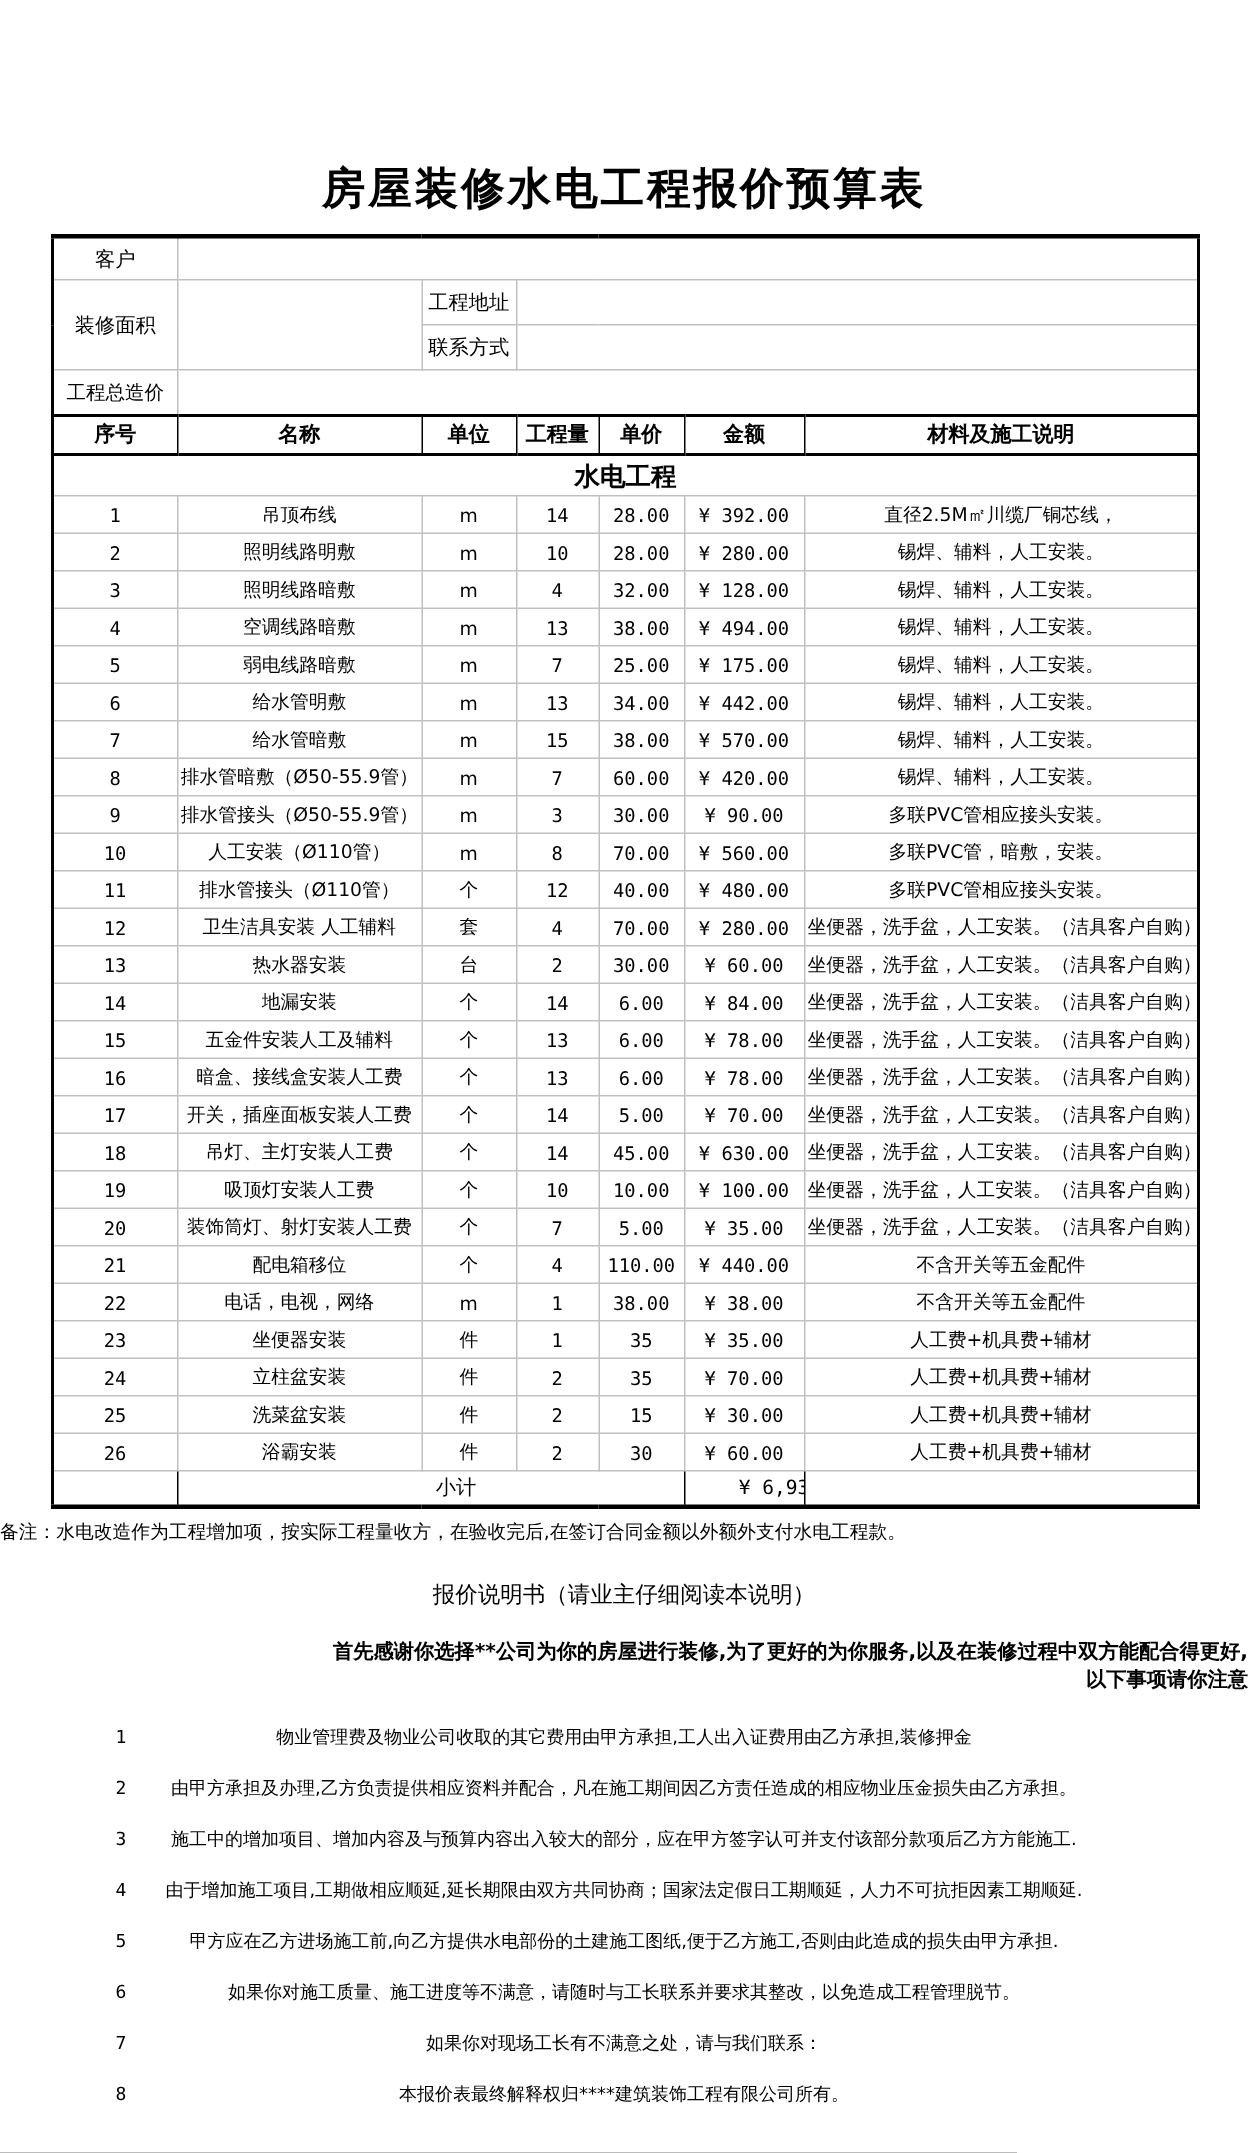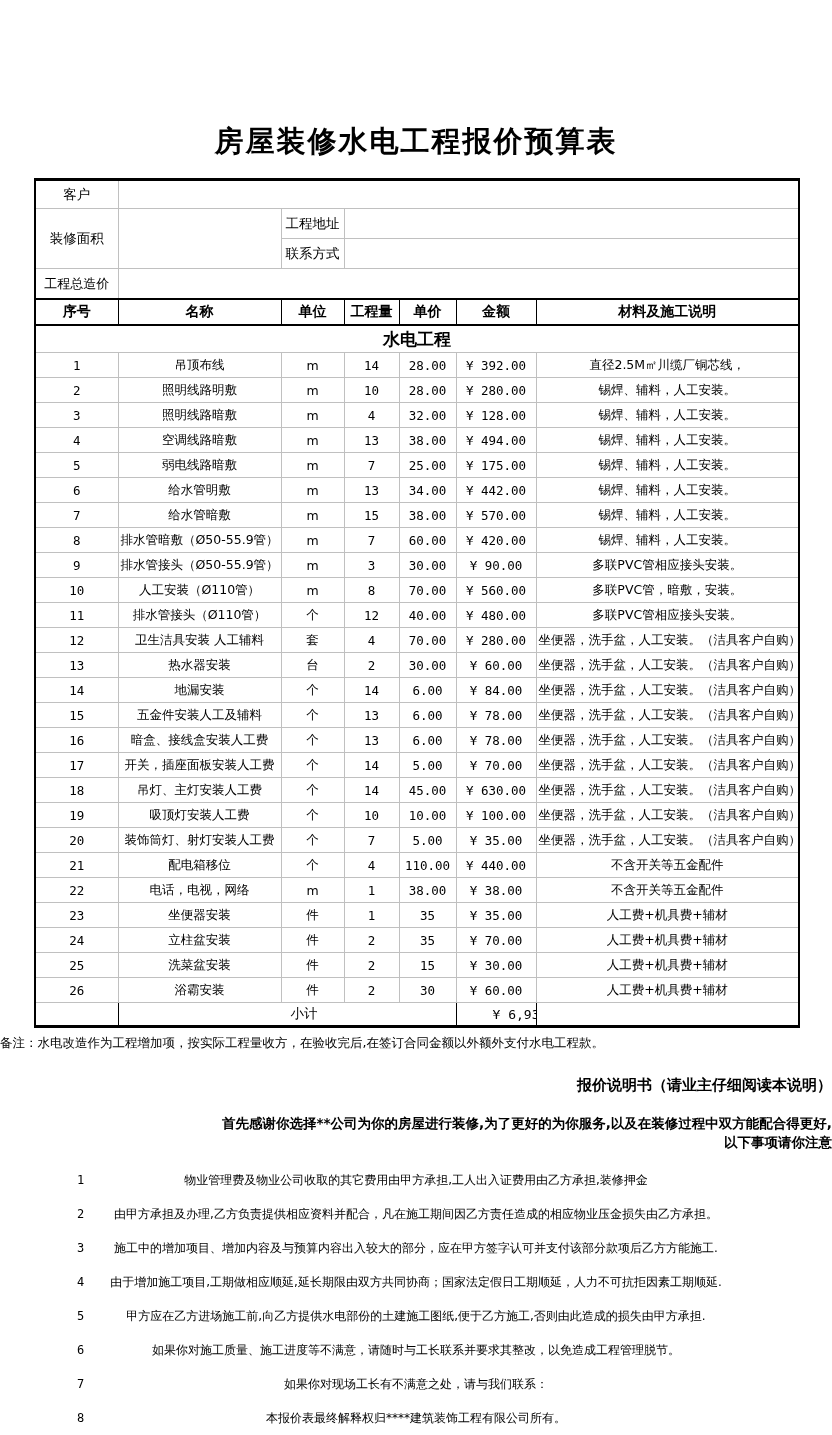--- a/index.html
+++ b/index.html
@@ -2,21 +2,21 @@
 <html><head>
 <meta charset="utf-8">
 <style>
   html,body { margin:0; padding:0; background:#888; }
   .page {
     width:832px; height:1435px; background:#ffffff; margin:0 auto;
     position:relative; font-family:"DejaVu Sans", sans-serif; color:#000;
     overflow:hidden;
   }
   .title {
-    margin:16px; padding-top:106px; text-align:center;
+    margin:0; padding-top:106px; text-align:center;
     font-size:29px; font-weight:bold; letter-spacing:2px;
     font-family:"DejaVu Sans", sans-serif;
   }
   table.quote {
     border-collapse:collapse; table-layout:fixed;
     width:764px; margin:10px 0 0 34px;
     border:2px solid #000; border-top:3px solid #000; border-bottom:3px solid #000;
   }
   table.quote td {
     border:1px solid #c0c0c0; text-align:center; vertical-align:middle;
@@ -35,21 +35,21 @@
   }
   tbody.rows td { height:24px; }
   td.c-num, td.c-qty, td.c-price, td.c-amount {
     font-family:"DejaVu Sans Mono", monospace; font-size:13px;
   }
   td.c-name { font-size:12.5px; }
   td.c-desc { font-size:12px; }
   tr.r-subtotal td { border:1px solid #000; height:22px; font-size:13.5px;padding-left:36px; }
   tr.r-subtotal td.c-amount { font-family:"DejaVu Sans Mono", monospace; font-size:13px; }
   .remark { margin-top:7px; font-size:12.5px; }
-  .stmt-title { margin-top:24px; text-align:right; font-weight:bold; font-size:15px; }
+  .stmt-title { margin-top:24px; text-align:center; font-weight:normal; font-size:15px; }
   .intro { margin-top:19px; text-align:right; font-weight:bold; font-size:13.5px; line-height:19px; }
   .notes-list { margin-top:18px; }
   .note-item {
     position:relative; text-align:center; font-size:12px;
     line-height:20px; margin-bottom:14px; padding:0 40px;
   }
   .note-num {
     position:absolute; left:77px; top:0;
     font-family:"DejaVu Sans Mono", monospace; font-size:12px;
   }

